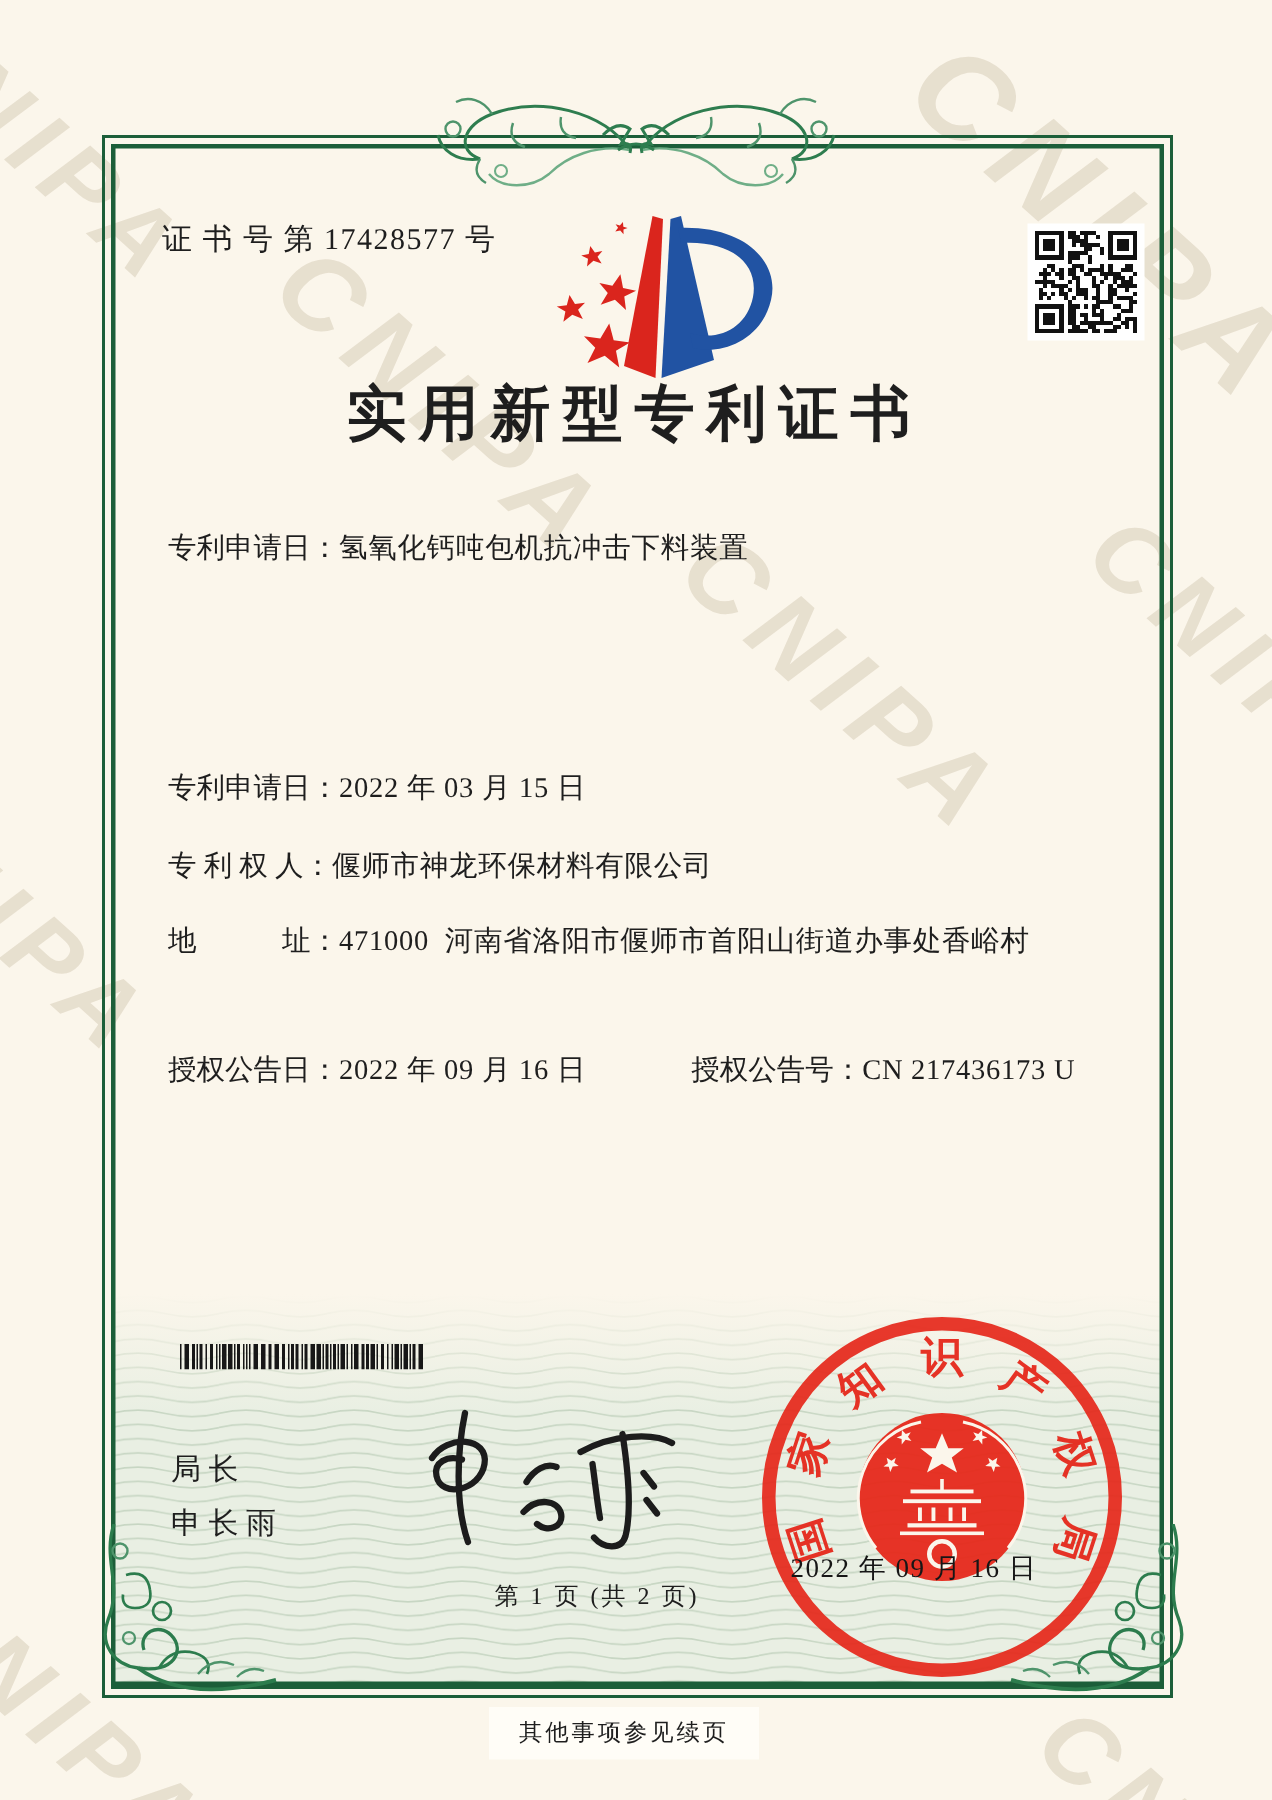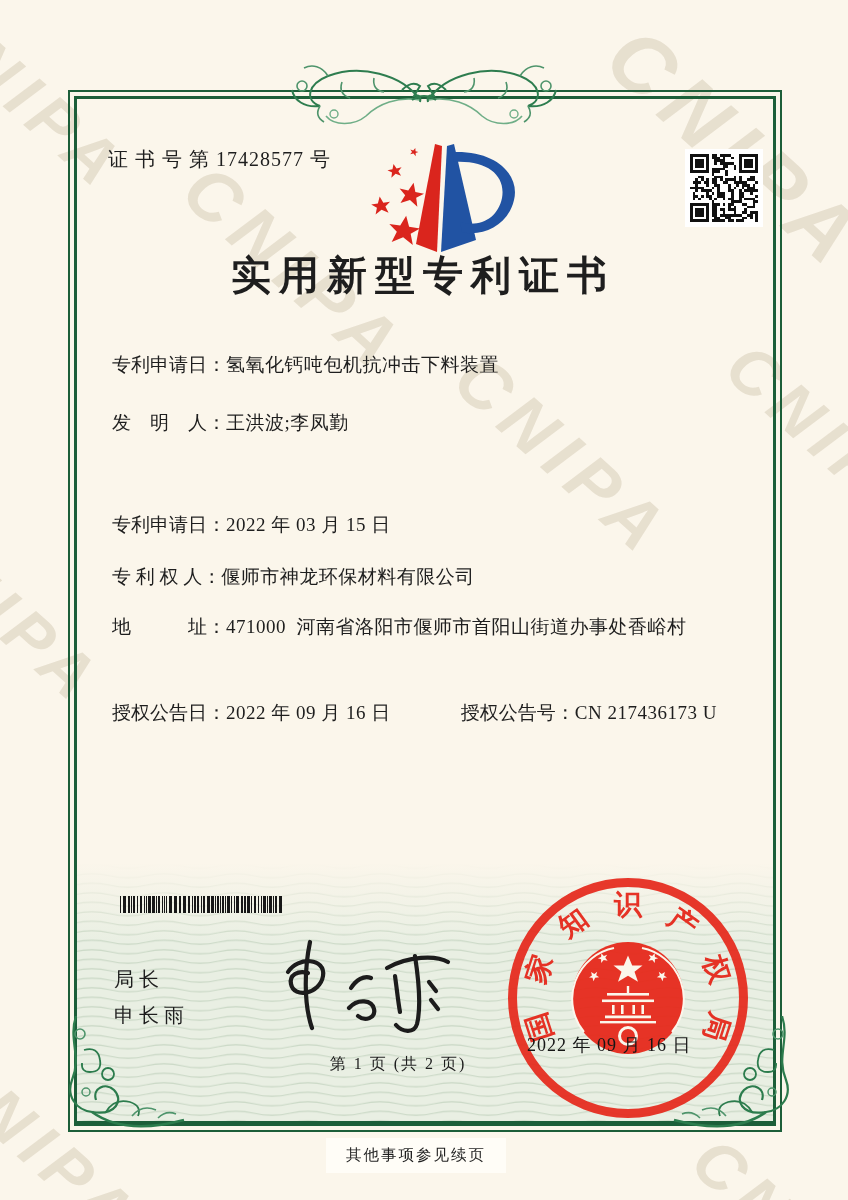--- a/index.html
+++ b/index.html
@@ -379,21 +379,20 @@
           <rect x="18" y="24" width="1" height="1"></rect>
           <rect x="19" y="24" width="1" height="1"></rect>
           <rect x="24" y="24" width="1" height="1"></rect>
         </g>
     </g>
   </svg>
 
   <div class="title">实用新型专利证书</div>
 
   <div class="row" style="top:352px"><span class="lbl">专利申请日：</span><span class="val">氢氧化钙吨包机抗冲击下料装置</span></div>
-  <div class="row" style="top:410px"><span class="lbl">发　明　人：</span><span class="val">王洪波;李凤勤</span></div>
   <div class="row" style="top:512px"><span class="lbl">专利申请日：</span><span class="val">2022 年 03 月 15 日</span></div>
   <div class="row" style="top:564px"><span class="lbl">专 利 权 人：</span><span class="val">偃师市神龙环保材料有限公司</span></div>
   <div class="row" style="top:614px"><span class="lbl">地　　　址：</span><span class="val">471000  河南省洛阳市偃师市首阳山街道办事处香峪村</span></div>
   <div class="row" style="top:700px"><span class="lbl">授权公告日：</span><span class="val">2022 年 09 月 16 日</span><span class="row2-part2"><span class="lbl">授权公告号：</span><span class="val">CN 217436173 U</span></span></div>
 
 
   <div class="barcode" id="barcode"><i style="width: 1px; margin-right: 2px;"></i><i style="width: 3px; margin-right: 2px;"></i><i style="width: 2px; margin-right: 1px;"></i><i style="width: 1px; margin-right: 1px;"></i><i style="width: 2px; margin-right: 2px;"></i><i style="width: 1px; margin-right: 2px;"></i><i style="width: 2px; margin-right: 2px;"></i><i style="width: 1px; margin-right: 1px;"></i><i style="width: 1px; margin-right: 1px;"></i><i style="width: 3px; margin-right: 1px;"></i><i style="width: 3px; margin-right: 1px;"></i><i style="width: 1px; margin-right: 1px;"></i><i style="width: 2px; margin-right: 2px;"></i><i style="width: 1px; margin-right: 1px;"></i><i style="width: 1px; margin-right: 1px;"></i><i style="width: 1px; margin-right: 2px;"></i><i style="width: 3px; margin-right: 2px;"></i><i style="width: 3px; margin-right: 2px;"></i><i style="width: 2px; margin-right: 2px;"></i><i style="width: 3px; margin-right: 2px;"></i><i style="width: 2px; margin-right: 2px;"></i><i style="width: 1px; margin-right: 1px;"></i><i style="width: 2px; margin-right: 1px;"></i><i style="width: 2px; margin-right: 2px;"></i><i style="width: 1px; margin-right: 1px;"></i><i style="width: 2px; margin-right: 2px;"></i><i style="width: 3px; margin-right: 1px;"></i><i style="width: 3px; margin-right: 1px;"></i><i style="width: 1px; margin-right: 1px;"></i><i style="width: 2px; margin-right: 1px;"></i><i style="width: 1px; margin-right: 1px;"></i><i style="width: 2px; margin-right: 1px;"></i><i style="width: 1px; margin-right: 1px;"></i><i style="width: 3px; margin-right: 1px;"></i><i style="width: 1px; margin-right: 2px;"></i><i style="width: 1px; margin-right: 1px;"></i><i style="width: 3px; margin-right: 2px;"></i><i style="width: 2px; margin-right: 1px;"></i><i style="width: 2px; margin-right: 1px;"></i><i style="width: 3px; margin-right: 1px;"></i><i style="width: 1px; margin-right: 2px;"></i><i style="width: 2px; margin-right: 2px;"></i><i style="width: 1px; margin-right: 2px;"></i><i style="width: 1px; margin-right: 1px;"></i><i style="width: 3px; margin-right: 1px;"></i><i style="width: 1px; margin-right: 1px;"></i><i style="width: 3px; margin-right: 1px;"></i><i style="width: 1px; margin-right: 1px;"></i><i style="width: 2px; margin-right: 2px;"></i><i style="width: 3px; margin-right: 2px;"></i></div>
 
   <div class="director-title">局长</div>
   <div class="director-name">申长雨</div>

